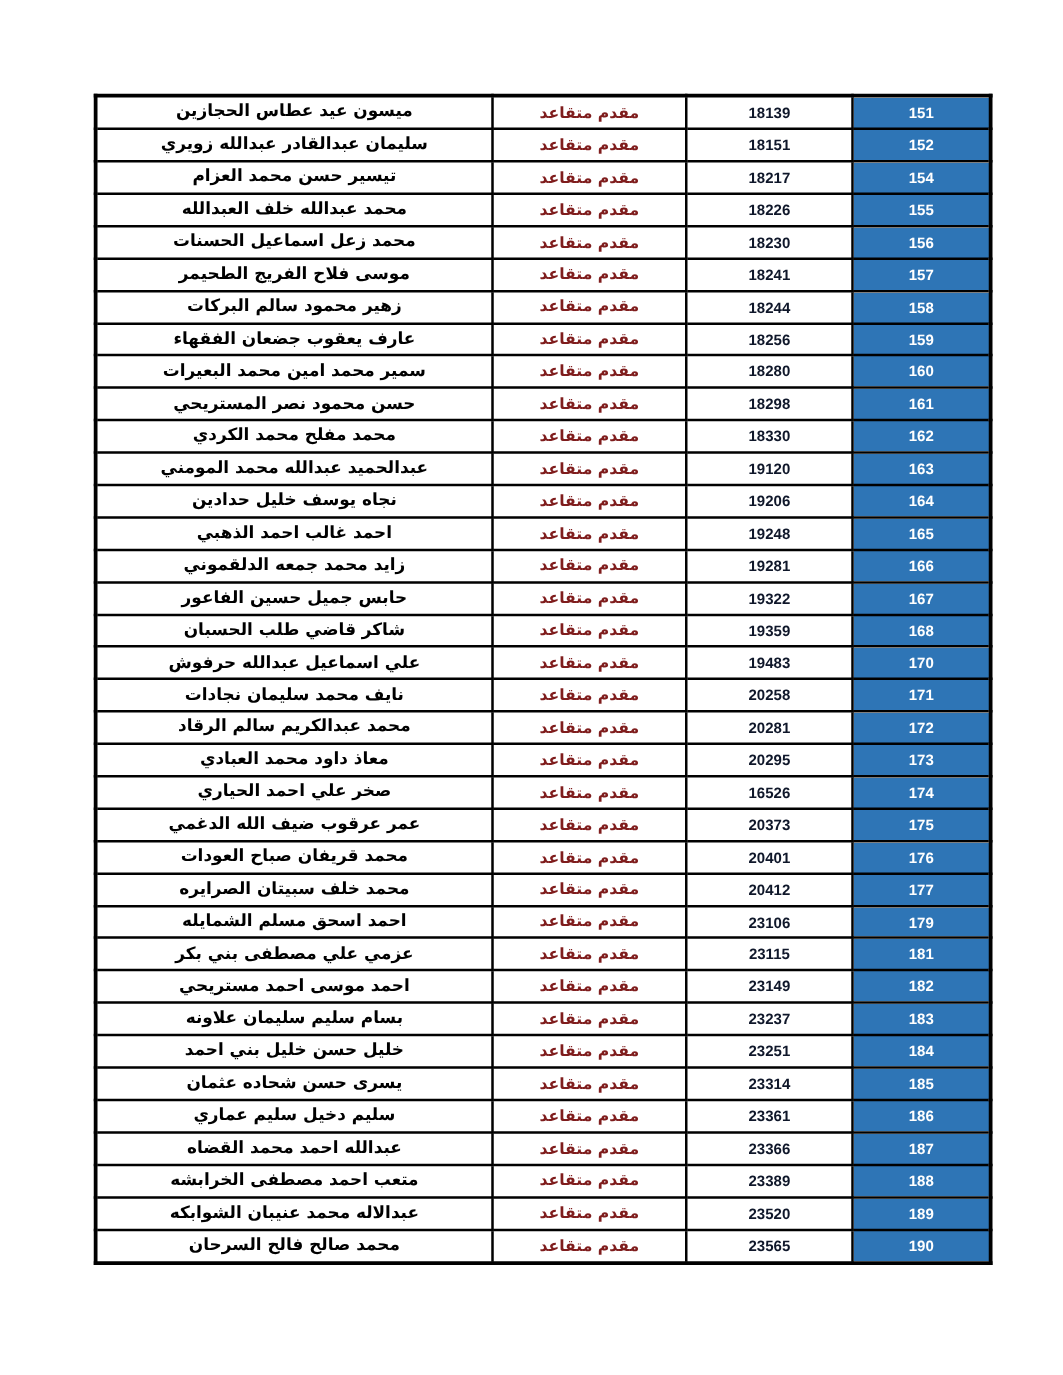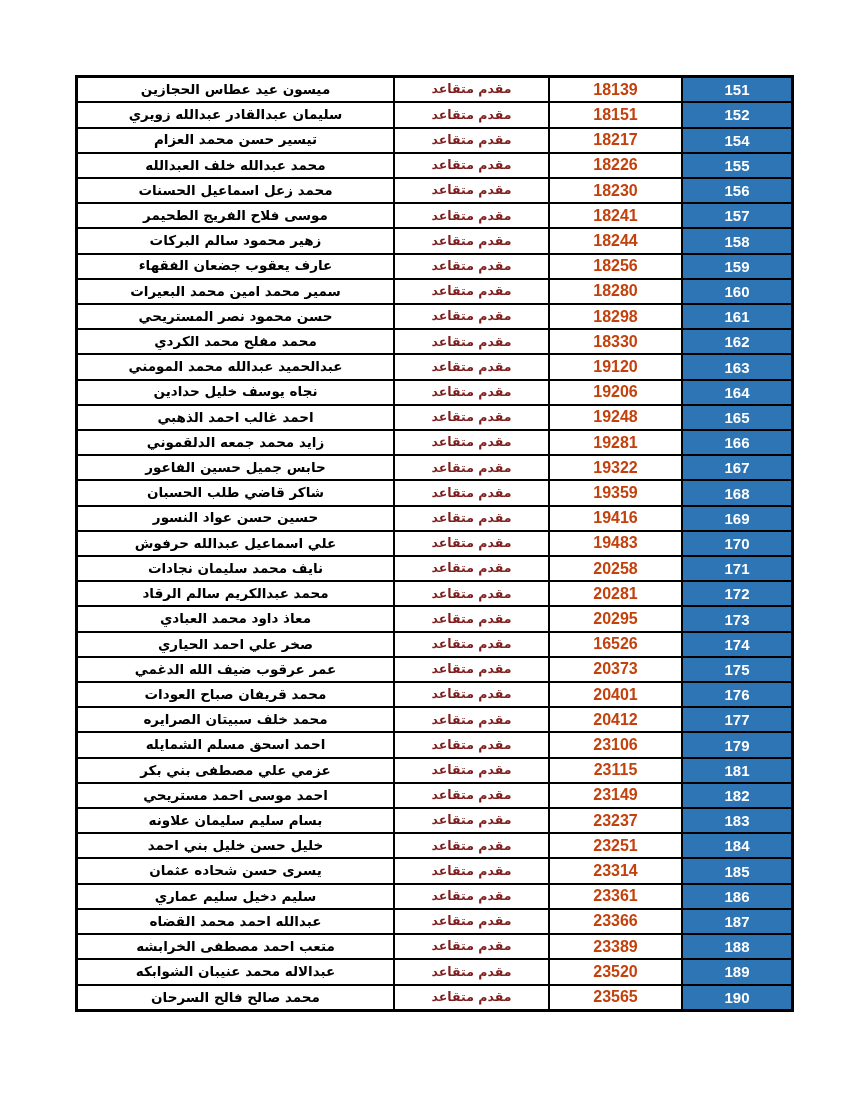--- a/index.html
+++ b/index.html
@@ -46,30 +46,30 @@
     width: 145px;
     direction: rtl;
     font-weight: bold;
     font-size: 12.5px;
     color: #7f1d1d;
   }
   td.id-cell {
     width: 123px;
     font-family: "Liberation Sans", sans-serif;
     font-weight: bold;
-    font-size: 16px;
-    color: #c2410c;
+    font-size: 12px;
+    color: #0f172a;
   }
   td.num-cell {
     width: 100px;
     background: var(--accent, #2E75B6);
     color: var(--num-text, #ffffff);
     font-family: "Liberation Sans", sans-serif;
     font-weight: bold;
-    font-size: 15px;
+    font-size: 12px;
   }
 </style>
 </head>
 <body style="background: rgb(255, 255, 255);">
 
 <div class="page">
   <table class="roster">
     <tbody id="roster-body">
   <tr>
     <td class="name-cell">ميسون عيد عطاس الحجازين</td>
@@ -184,26 +184,20 @@
     <td class="num-cell">167</td>
   </tr>
 
   <tr>
     <td class="name-cell">شاكر قاضي طلب الحسبان</td>
     <td class="rank-cell">مقدم متقاعد</td>
     <td class="id-cell">19359</td>
     <td class="num-cell">168</td>
   </tr>
 
-  <tr>
-    <td class="name-cell">حسين حسن عواد النسور</td>
-    <td class="rank-cell">مقدم متقاعد</td>
-    <td class="id-cell">19416</td>
-    <td class="num-cell">169</td>
-  </tr>
 
   <tr>
     <td class="name-cell">علي اسماعيل عبدالله حرفوش</td>
     <td class="rank-cell">مقدم متقاعد</td>
     <td class="id-cell">19483</td>
     <td class="num-cell">170</td>
   </tr>
 
   <tr>
     <td class="name-cell">نايف محمد سليمان نجادات</td>

